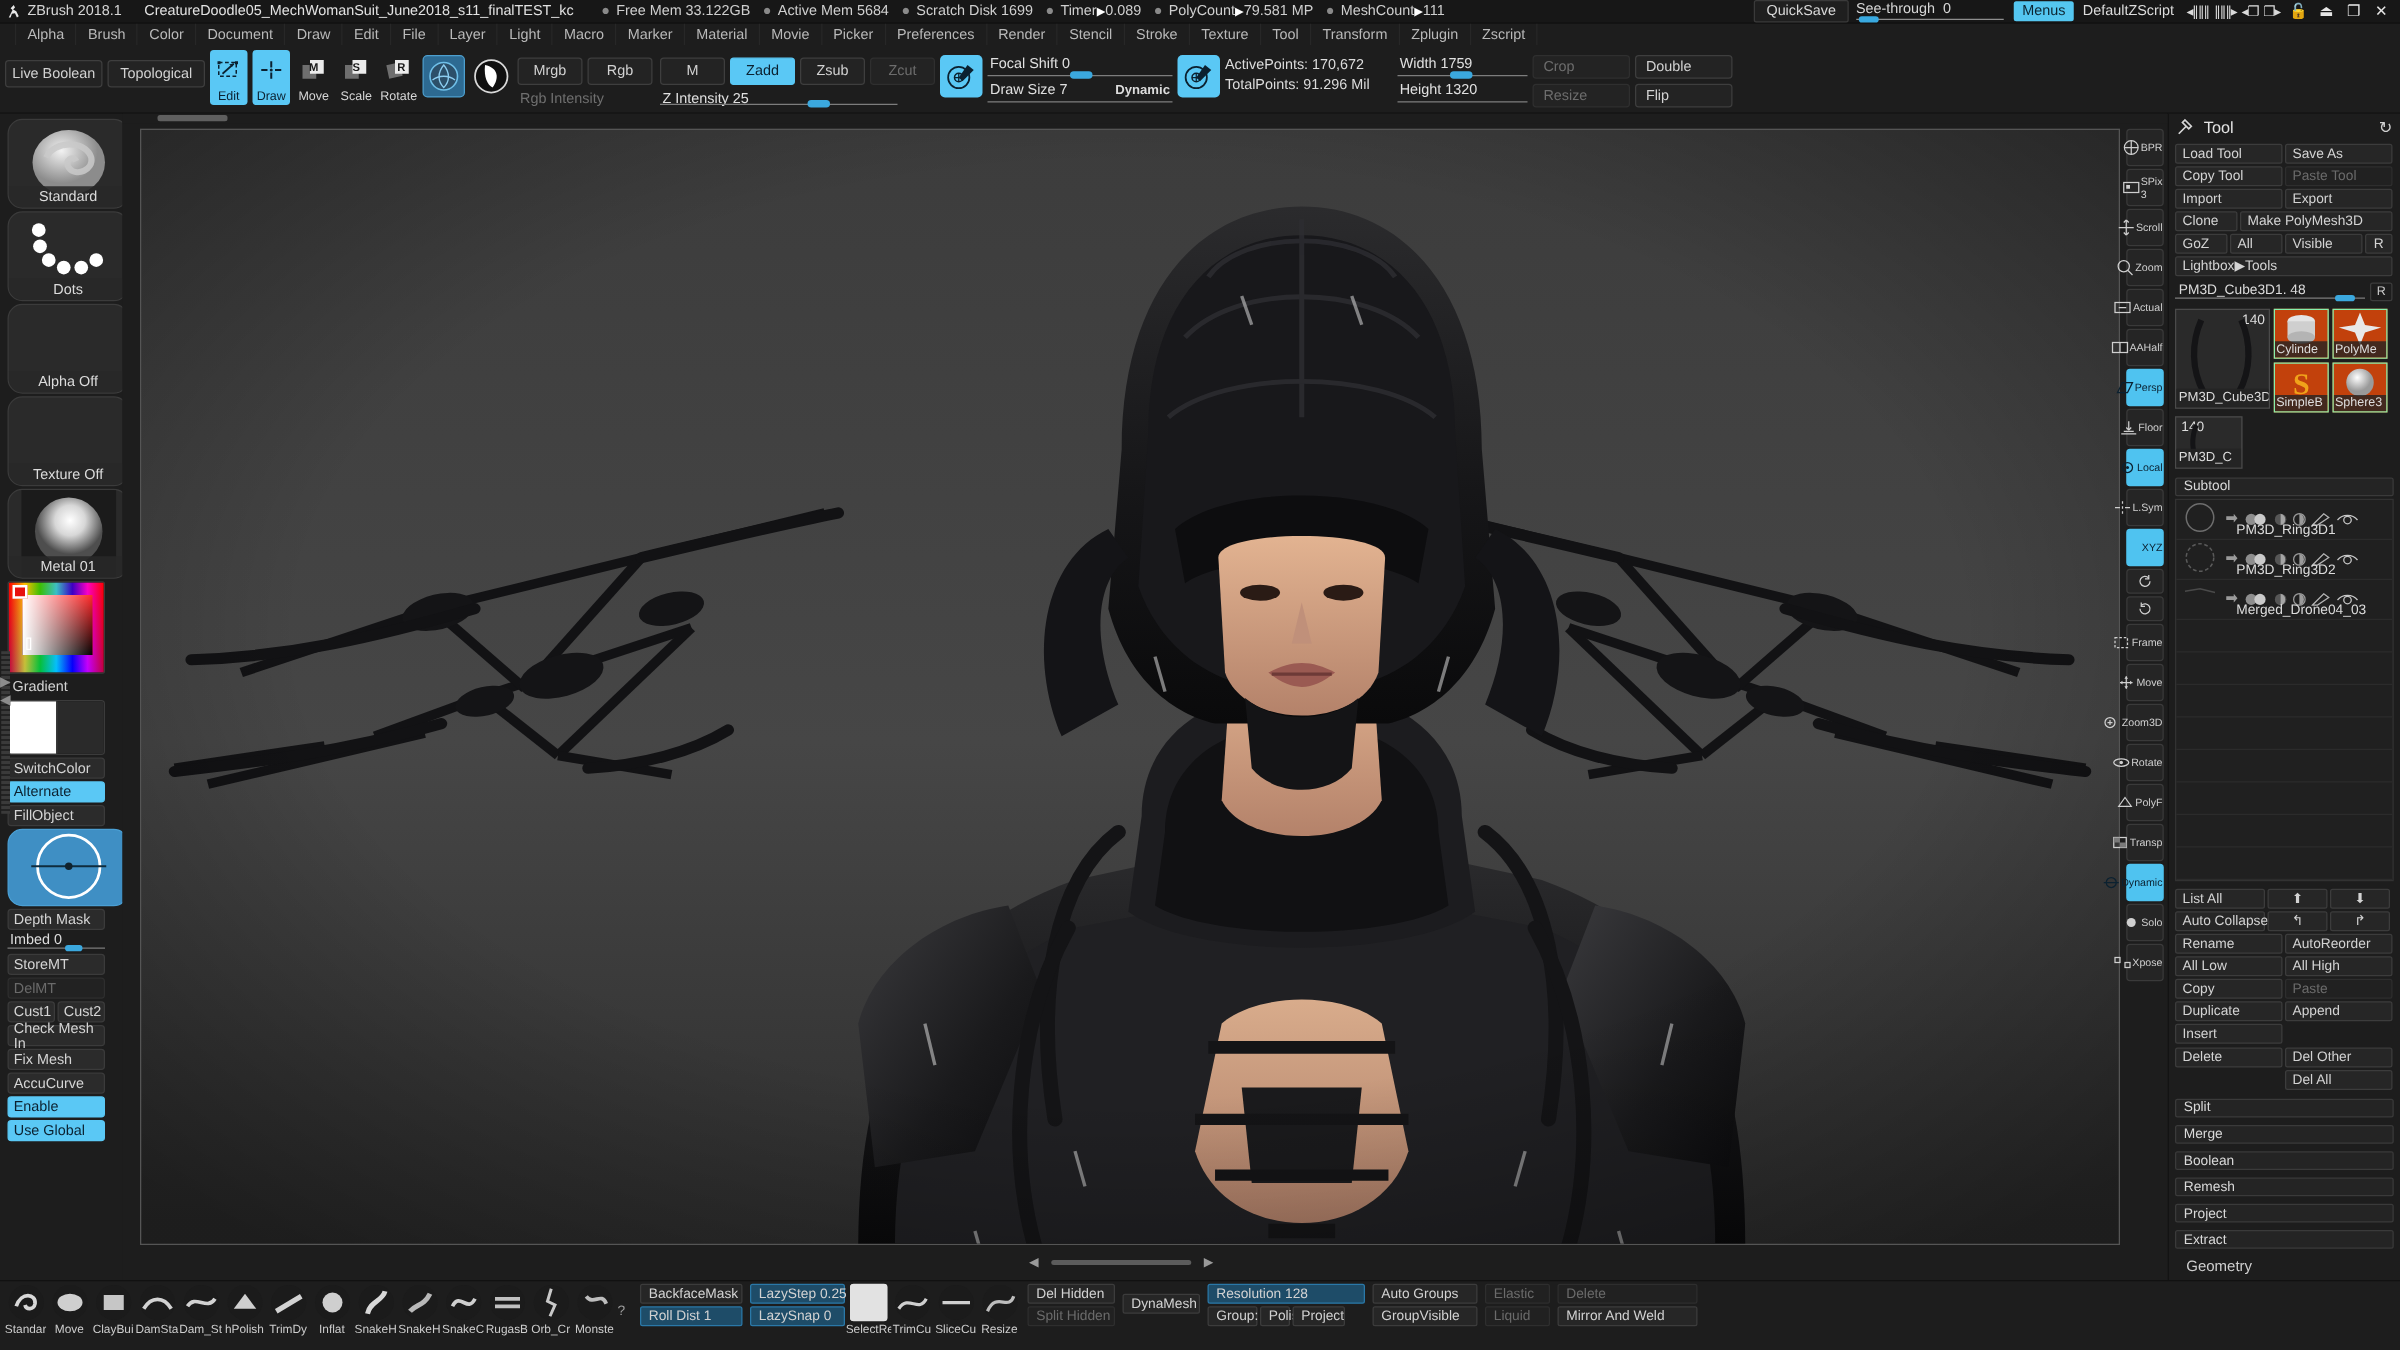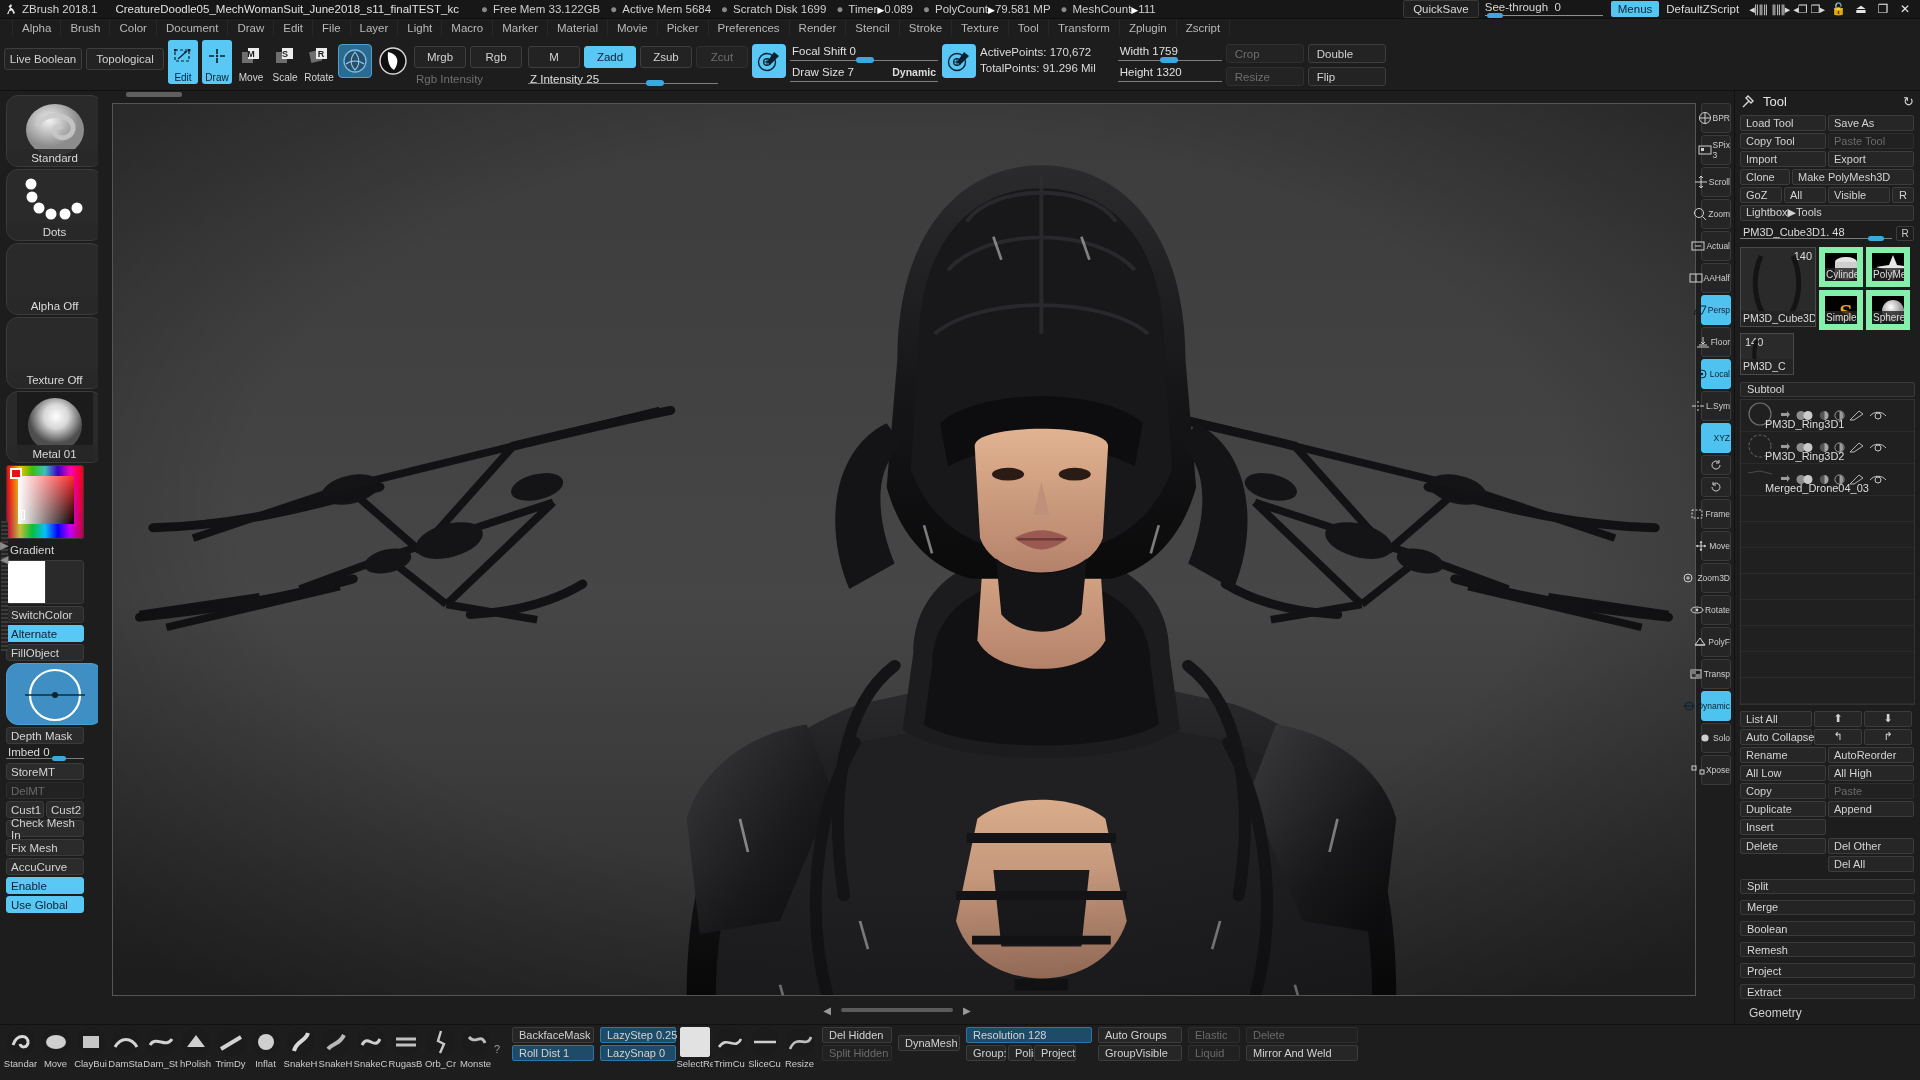--- a/index.html
+++ b/index.html
@@ -93,21 +93,21 @@
   
   .mainrow{ flex:1 1 auto; display:flex; min-height:0; position:relative; }
 
   
   .leftpal{
     flex:0 0 98px; background:#1d1d1d; padding:4px 6px; display:flex; flex-direction:column;
     gap:2px; position:relative; overflow:hidden;
   }
   .tile{
     width:97px; height:72px; border:1px solid #3b3b3b; border-radius:12px; background:#2a2a2a;
-    position:relative; overflow:hidden; display:flex; align-items:flex-start; justify-content:center;
+    position:relative; overflow:hidden; display:flex; align-items:flex-end; justify-content:center;
   }
   .tile .cap{
     position:absolute; bottom:0; left:0; right:0; height:17px; background:rgba(40,40,40,.88);
     color:#dcdcdc; font-size:11.5px; display:flex; align-items:center; justify-content:center;
   }
   .lp-btn{
     width:78px; height:17px; border:1px solid #3b3b3b; border-radius:3px; background:#2b2b2b;
     color:#d4d4d4; font-size:11.5px; display:flex; align-items:center; padding-left:4px;
   }
   .lp-btn.on{ background:#5ac8f5; color:#0b2130; border-color:#5ac8f5; }
@@ -167,32 +167,32 @@
   .rslider .tr{ position:absolute; left:0; right:22px; bottom:3px; height:1px; background:#7c7c7c;}
   .rslider .kn{ position:absolute; bottom:1px; width:16px; height:5px; background:#3ba8de; border-radius:3px;}
   .rslider .rbx{ position:absolute; right:0; top:0; width:18px; height:15px; border:1px solid #3c3c3c;
     border-radius:2px; font-size:10px; display:flex; align-items:center; justify-content:center; color:#ccc;}
 
   .toolgrid{ display:flex; gap:3px; padding:3px 5px; }
   .bigtool{ width:76px; height:80px; border:1px solid #4a4a4a; background:#2a2a2a; position:relative; overflow:hidden;}
   .bigtool .num{ position:absolute; right:3px; top:2px; font-size:11px; color:#ddd;}
   .bigtool .cap{ position:absolute; left:0; right:0; bottom:0; height:15px; background:rgba(35,35,35,.85);
      font-size:10.5px; color:#ddd; display:flex; align-items:center; padding-left:2px; overflow:hidden; white-space:nowrap;}
-  .smtool{ width:44px; height:40px; border:6px solid #86efac; background:#000000; position:relative; overflow:hidden;}
+  .smtool{ width:44px; height:40px; border:1px solid #86efac; background:#c2410c; position:relative; overflow:hidden;}
   .smtool .cap{ position:absolute; left:0; right:0; bottom:0; height:13px; background:rgba(35,35,35,.8);
      font-size:10px; color:#ddd; display:flex; align-items:center; padding-left:1px; white-space:nowrap; overflow:hidden;}
   .sectionbar{
     margin:4px 5px 2px 5px; height:16px; border:1px solid #3a3a3a; border-radius:2px;
     background:#242424; color:#d9d9d9; font-size:11px; display:flex; align-items:center; padding-left:6px;
   }
   .subtool-list{ margin:0 5px; border:1px solid #323232; background:#202020; }
   .st-row{ height:32px; border-bottom:1px solid #2b2b2b; position:relative; display:flex; align-items:center; }
   .st-row .thumb{ width:34px; height:28px; margin-left:3px; position:relative; }
   .st-icons{ display:flex; gap:4px; align-items:center; margin-left:2px;}
-  .st-name{ position:absolute; left:24px; bottom:1px; font-size:11px; color:#dcdcdc; white-space:nowrap;}
+  .st-name{ position:absolute; left:48px; bottom:1px; font-size:11px; color:#dcdcdc; white-space:nowrap;}
   .st-empty{ height:26px; border-bottom:1px solid #2b2b2b; }
 
   
   .bottombar{
     flex:0 0 56px; background:#1d1d1d; display:flex; align-items:flex-start;
     padding:2px 4px 0 4px; gap:2px; border-top:1px solid #111; position:relative;
   }
   .bb-icon{
     width:33px; height:52px; display:flex; flex-direction:column; align-items:center;
     justify-content:flex-start; font-size:9.5px; color:#cdcdcd;

